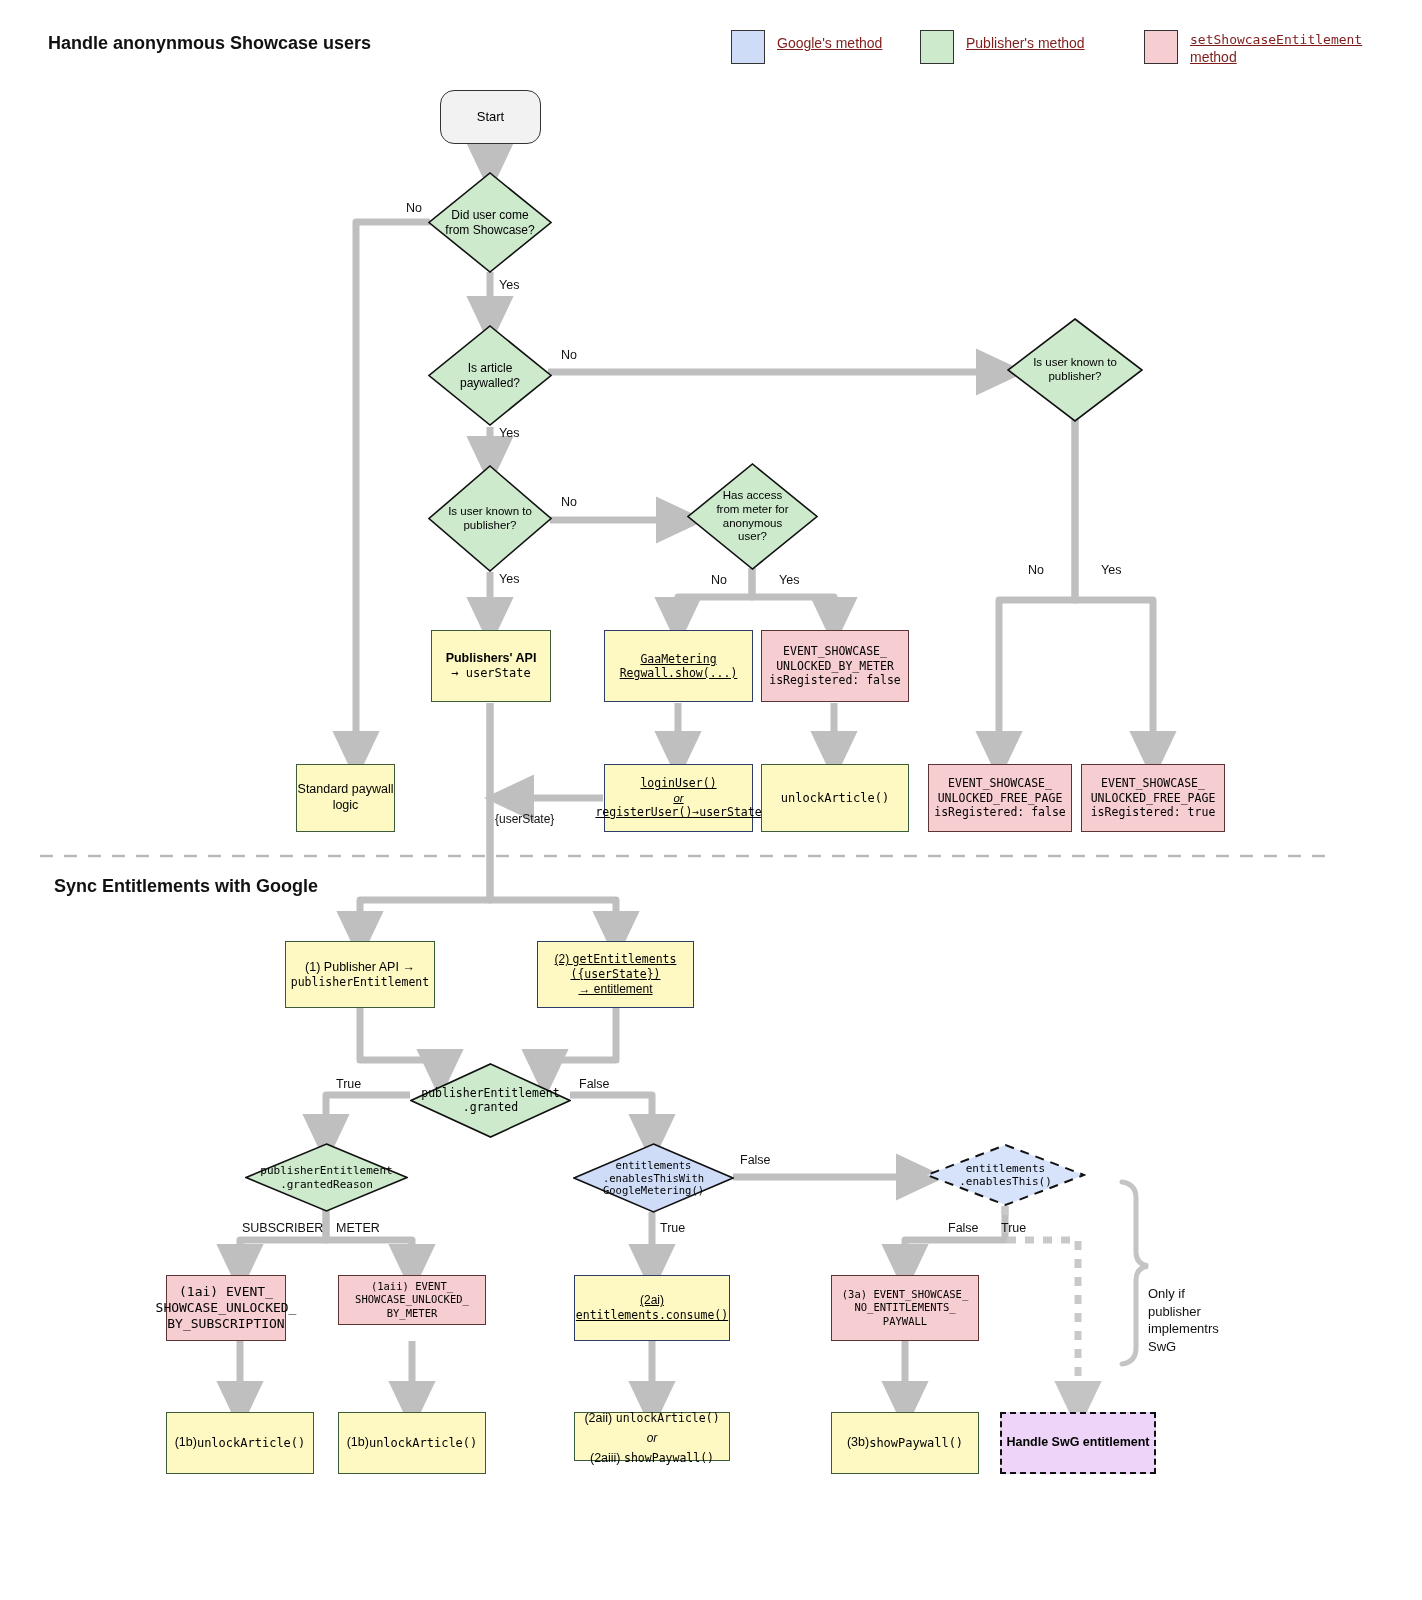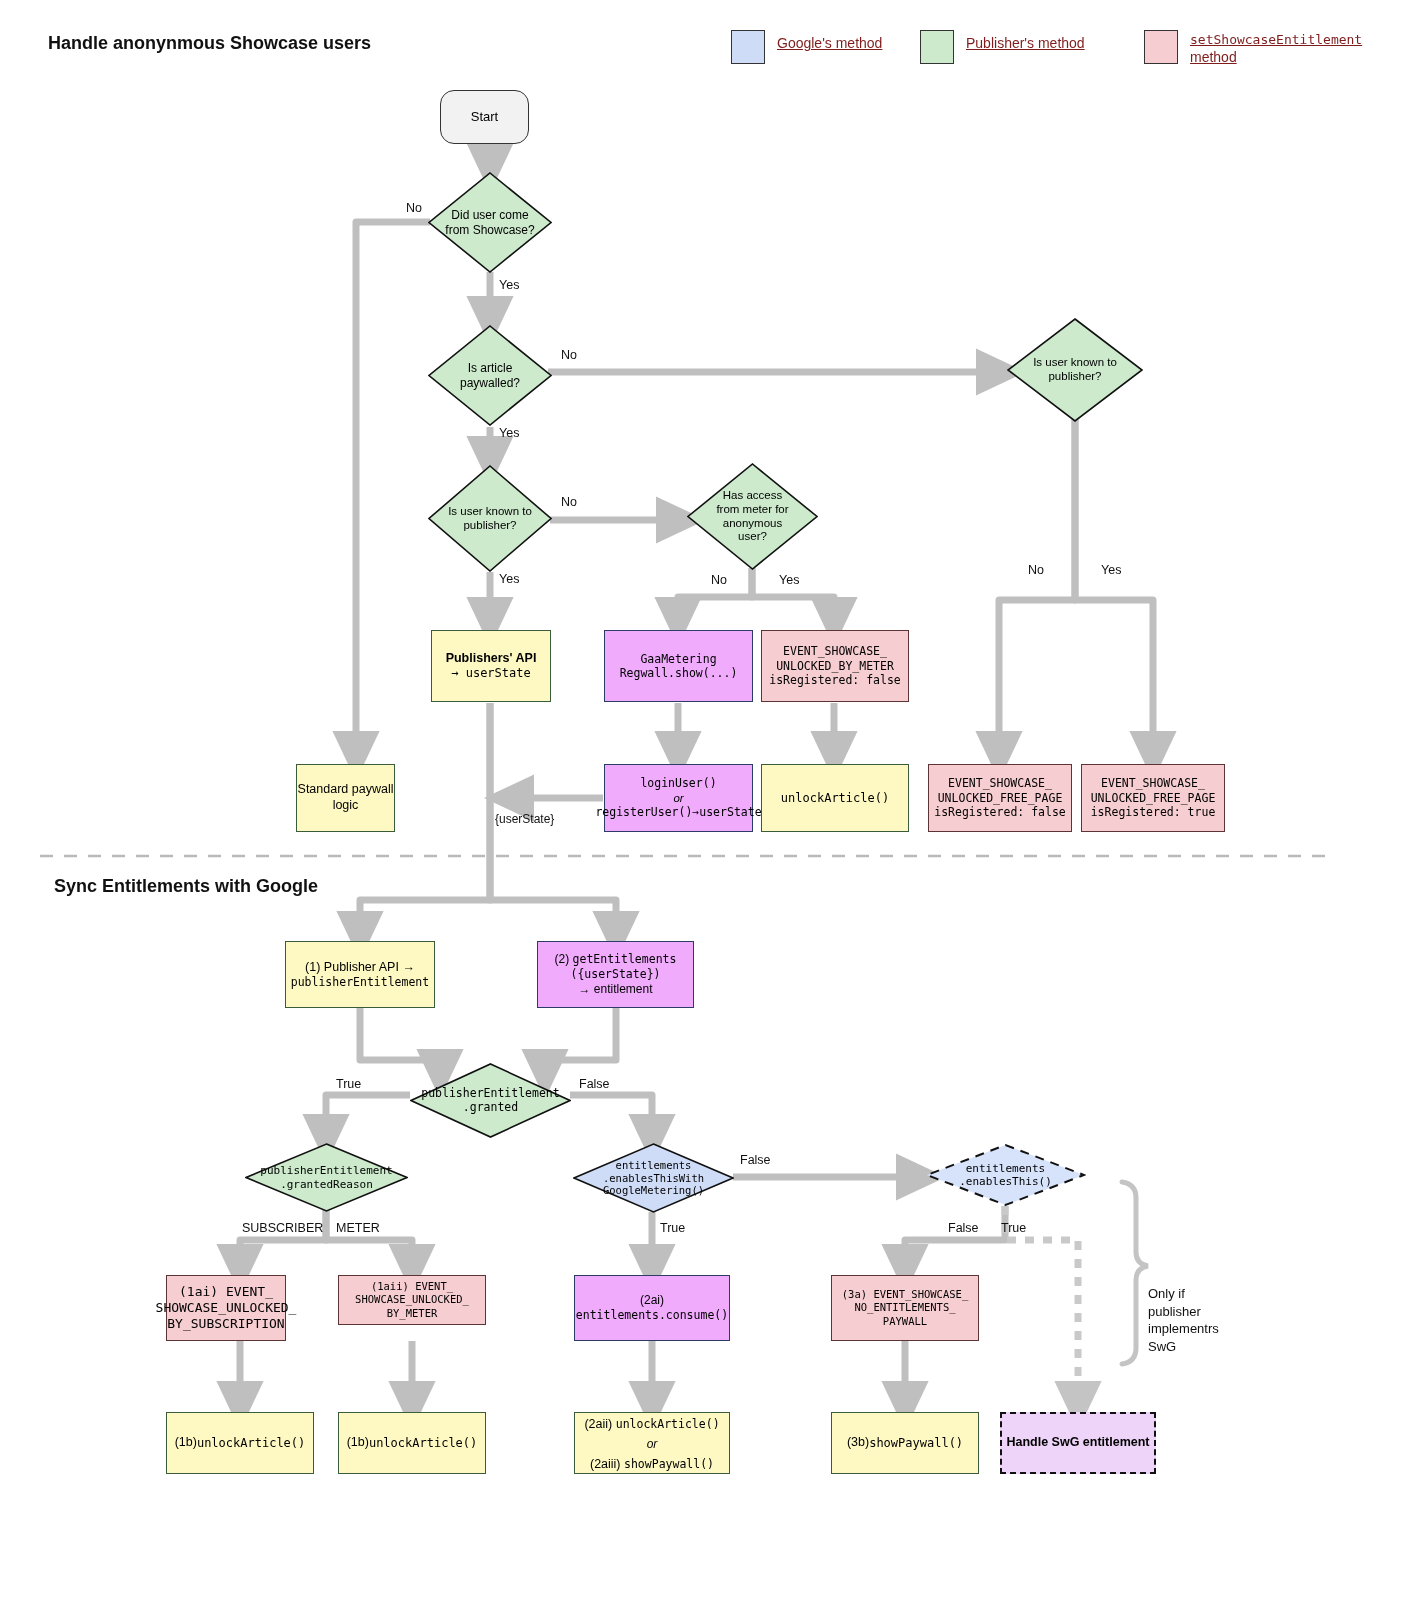--- a/index.html
+++ b/index.html
@@ -8,21 +8,21 @@
     font-family:"Liberation Sans", sans-serif;
     position:relative;overflow:hidden;
   }
   #stage{position:absolute;left:0;top:0;width:1422px;height:1600px;}
   svg#wires{position:absolute;left:0;top:0;width:1422px;height:1600px;pointer-events:none;}
 
   .node{position:absolute;box-sizing:border-box;display:flex;align-items:center;
         justify-content:center;text-align:center;z-index:3;}
   .box{border:1.5px solid #333;line-height:1.25;padding:2px 4px;}
   .green{background:#fef9c3;border-color:#3b5c3b;}
-  .blue{background:#f0abfc;border-color:#2b3d66;}
+  .blue{background:#fef9c3;border-color:#2b3d66;text-decoration:underline;}
   .pink{background:#f6cdd0;border-color:#5c3436;}
   .purple{background:#eed4f9;border-color:#111;}
   .grey{background:#f2f2f2;border-color:#333;}
 
   .round{border-radius:14px;}
   .dashed{border-style:dashed;border-width:2px;}
 
   .mono{font-family:"DejaVu Sans Mono", monospace;}
   .sans{font-family:"Liberation Sans", sans-serif;}
   .bold{font-weight:bold;}
@@ -144,21 +144,21 @@
     <div class="tx sans">Publisher's method</div>
   </div>
   <div class="legend" style="left:1144px;top:30px;">
     <div class="sw" style="background:#f6cdd0;"></div>
     <div class="tx" style="padding-top:1px;">
       <span class="mono" style="font-size:13px;">setShowcaseEntitlement</span><br>
       <span class="sans">method</span>
     </div>
   </div>
 
-  <div class="node box grey round sans" style="left:440px;top:90px;width:89px;height:54px;font-size:13px;">Start</div>
+  <div class="node box grey round sans" style="left:440px;top:90px;width:101px;height:54px;font-size:13px;">Start</div>
 
   <div class="diamond" style="left:428px;top:172px;width:124px;height:101px;">
     <svg class="shape" viewBox="0 0 124 101" preserveAspectRatio="none">
       <polygon points="62,1 123,50.5 62,100 1,50.5" fill="#cdeacd" stroke="#111" stroke-width="1.6"></polygon>
     </svg>
     <div class="lbl sans" style="font-size:12px;white-space:pre;">Did user come
 from Showcase?</div>
   </div>
 
   <div class="diamond" style="left:428px;top:325px;width:124px;height:101px;">
@@ -306,21 +306,21 @@
   <div class="node box green" style="left:166px;top:1412px;width:148px;height:62px;">
     <span class="sans" style="font-size:12.5px;">(1b) </span>
       <span class="mono" style="font-size:12px;">unlockArticle()</span>
   </div>
 
   <div class="node box green" style="left:338px;top:1412px;width:148px;height:62px;">
     <span class="sans" style="font-size:12.5px;">(1b) </span>
       <span class="mono" style="font-size:12px;">unlockArticle()</span>
   </div>
 
-  <div class="node box green" style="left:574px;top:1412px;width:156px;height:62px;flex-direction:column;">
+  <div class="node box green" style="left:574px;top:1412px;width:156px;height:49px;flex-direction:column;">
     <div>
       <span class="sans" style="font-size:12.5px;">(2aii) </span><span class="mono" style="font-size:11.5px;">unlockArticle()</span><span class="sans" style="font-size:12px;font-style:italic;"> or</span>
     </div>
     <div>
       <span class="sans" style="font-size:12.5px;margin-top:44px;">(2aiii) </span><span class="mono" style="font-size:11.5px;">showPaywall()</span>
     </div>
   </div>
 
   <div class="node box green" style="left:831px;top:1412px;width:148px;height:62px;">
     <span class="sans" style="font-size:12.5px;">(3b) </span>

